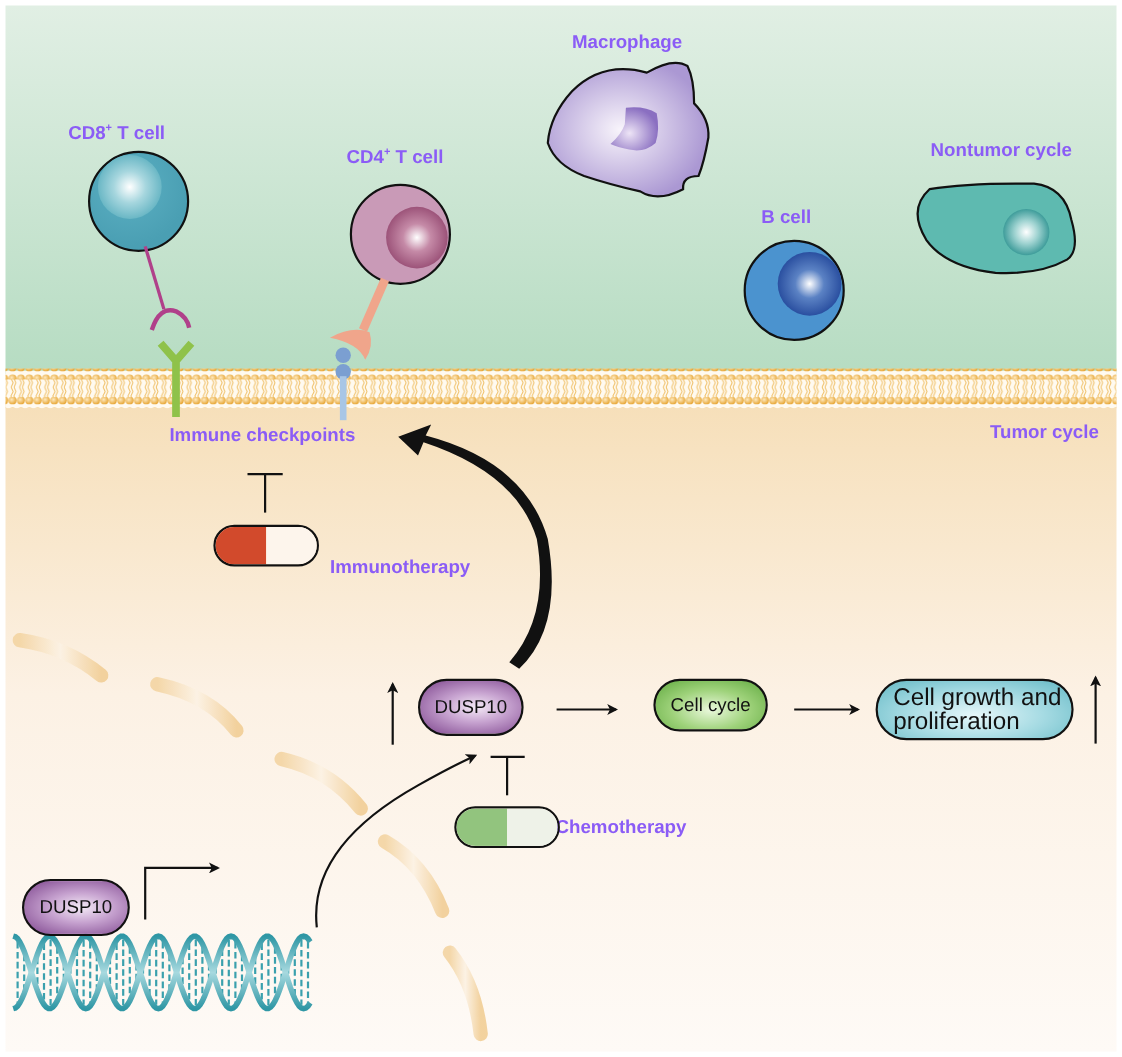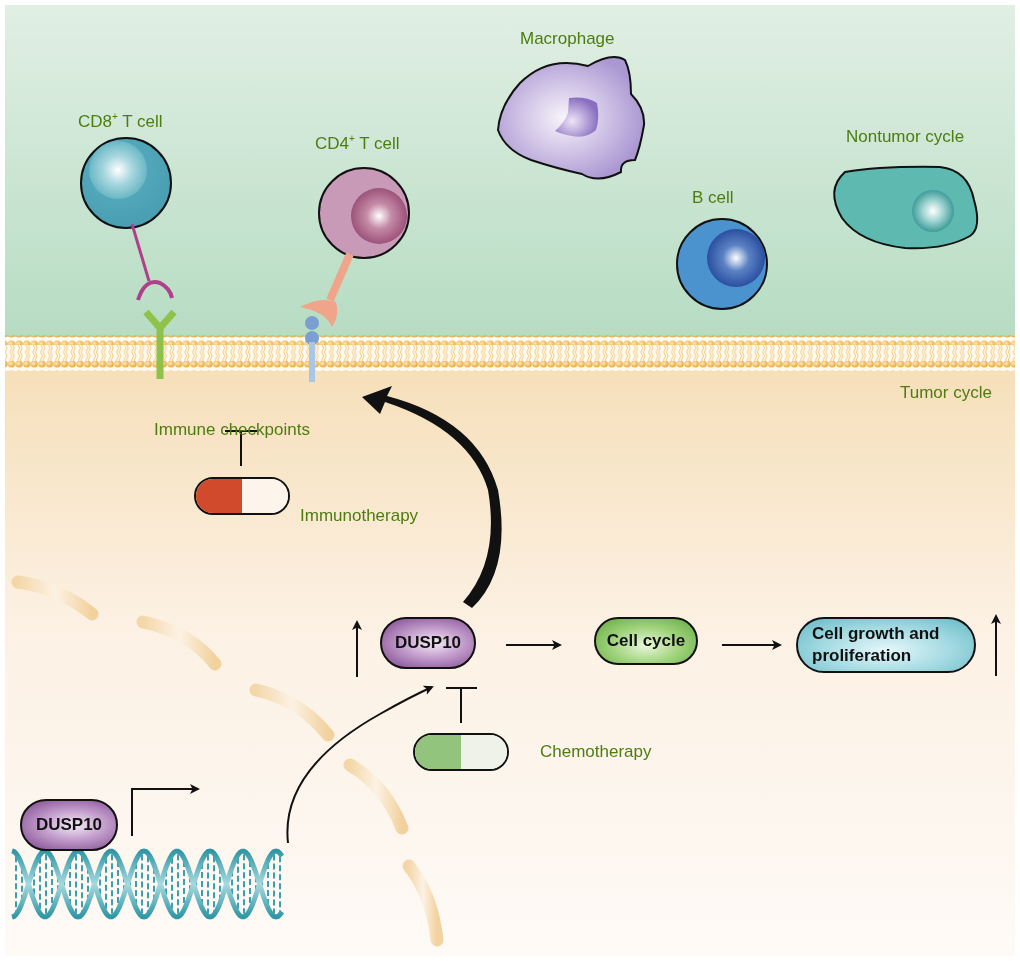--- a/index.html
+++ b/index.html
@@ -1,23 +1,23 @@
 <!DOCTYPE html>
 <html><head>
   <meta charset="utf-8">
   <style>
     html, body { margin: 0; padding: 0; background: #ffffff; }
     body { width: 1020px; height: 961px; overflow: hidden; position: relative; font-family: "Liberation Sans", sans-serif; }
     #stage { position: absolute; left: 0; top: 0; width: 1020px; height: 961px; }
-    .lbl { position: absolute; font-family: "Liberation Sans", sans-serif; font-weight: normal; color: #4d7c0f; white-space: nowrap; }
+    .lbl { position: absolute; font-family: "Liberation Sans", sans-serif; font-weight: bold; color: #8b5cf6; white-space: nowrap; }
     .l18 { font-size: 17px; }
-    .pill { position: absolute; border: 2px solid #111; border-radius: 999px; display: flex; align-items: center; justify-content: center; text-align: center; font-family: "Liberation Sans", sans-serif; font-weight: bold; color: #111; box-sizing: border-box; }
+    .pill { position: absolute; border: 2px solid #111; border-radius: 999px; display: flex; align-items: center; justify-content: center; text-align: center; font-family: "Liberation Sans", sans-serif; font-weight: normal; color: #111; box-sizing: border-box; }
     .pill-dusp { background: radial-gradient(ellipse at 55% 50%, #f4eaf6 0%, #c7a3d0 40%, #8e5a9c 85%, #7a4988 100%); font-size: 17px; }
     .pill-cycle { background: radial-gradient(ellipse at 50% 60%, #eaf8dc 0%, #9ed27a 50%, #5fa83e 100%); font-size: 17px; }
-    .pill-growth { background: radial-gradient(ellipse at 50% 60%, #e6f7fa 0%, #a6dbe3 50%, #63b8c4 100%); font-size: 17px; line-height: 22px; justify-content: flex-start; padding-left: 14px; text-align: left; }
+    .pill-growth { background: radial-gradient(ellipse at 50% 60%, #e6f7fa 0%, #a6dbe3 50%, #63b8c4 100%); font-size: 22px; line-height: 22px; justify-content: flex-start; padding-left: 14px; text-align: left; }
     .capsule { position: absolute; border: 2px solid #111; border-radius: 999px; overflow: hidden; box-sizing: border-box; display: flex; }
     .capsule .half { flex: 1; height: 100%; }
   </style>
 </head>
 <body>
 
 <div id="stage">
   <svg id="bg" width="1020" height="961" viewBox="0 0 1020 961" xmlns="http://www.w3.org/2000/svg">
     <defs>
       <linearGradient id="gExtra" x1="0" y1="0" x2="0" y2="1">
@@ -204,33 +204,33 @@
         <line x1="262" x2="262" y1="879.219955128189" y2="888.780044871811" stroke="#3aa0ad" stroke-width="2" stroke-dasharray="6 3"></line>
         <line x1="268" x2="268" y1="863.1167767425327" y2="904.8832232574673" stroke="#3aa0ad" stroke-width="2" stroke-dasharray="6 3"></line>
         <line x1="274" x2="274" y1="854.5963529903307" y2="913.4036470096693" stroke="#3aa0ad" stroke-width="2" stroke-dasharray="6 3"></line>
         <line x1="280" x2="280" y1="856.3638582104696" y2="911.6361417895304" stroke="#3aa0ad" stroke-width="2" stroke-dasharray="6 3"></line>
         <path d="M12 851 L14 851.5963529903307 L16 853.3638582104696 L18 856.238633416571 L20 860.1167767425327 L22 864.8581219841504 L24 870.2913045709378 L26 876.2199551281889 L28 882.4297967778165 L30 888.6963896630184 L32 894.7932427894749 L34 900.5 L36 905.6104042201944 L38 909.939752126512 L40 913.3315698056125 L42 915.6632681292784 L44 916.8505734449118 L46 916.8505734449118 L48 915.6632681292784 L50 913.3315698056125 L52 909.939752126512 L54 905.6104042201944 L56 900.5 L58 894.7932427894749 L60 888.6963896630184 L62 882.4297967778165 L64 876.2199551281889 L66 870.2913045709378 L68 864.8581219841504 L70 860.1167767425327 L72 856.238633416571 L74 853.3638582104696 L76 851.5963529903307 L78 851 L80 851.5963529903307 L82 853.3638582104696 L84 856.238633416571 L86 860.1167767425327 L88 864.8581219841504 L90 870.2913045709378 L92 876.2199551281889 L94 882.4297967778165 L96 888.6963896630184 L98 894.7932427894749 L100 900.5 L102 905.6104042201944 L104 909.939752126512 L106 913.3315698056125 L108 915.6632681292784 L110 916.8505734449118 L112 916.8505734449118 L114 915.6632681292784 L116 913.3315698056125 L118 909.939752126512 L120 905.6104042201944 L122 900.5 L124 894.7932427894749 L126 888.6963896630184 L128 882.4297967778165 L130 876.219955128189 L132 870.2913045709378 L134 864.8581219841504 L136 860.1167767425327 L138 856.238633416571 L140 853.3638582104696 L142 851.5963529903307 L144 851 L146 851.5963529903306 L148 853.3638582104696 L150 856.238633416571 L152 860.1167767425327 L154 864.8581219841504 L156 870.2913045709378 L158 876.2199551281889 L160 882.4297967778164 L162 888.6963896630184 L164 894.7932427894749 L166 900.5 L168 905.6104042201944 L170 909.939752126512 L172 913.3315698056125 L174 915.6632681292784 L176 916.8505734449118 L178 916.8505734449118 L180 915.6632681292784 L182 913.3315698056125 L184 909.939752126512 L186 905.6104042201945 L188 900.5 L190 894.7932427894749 L192 888.6963896630185 L194 882.4297967778165 L196 876.219955128189 L198 870.2913045709378 L200 864.8581219841504 L202 860.1167767425327 L204 856.238633416571 L206 853.3638582104696 L208 851.5963529903307 L210 851 L212 851.5963529903307 L214 853.3638582104696 L216 856.238633416571 L218 860.1167767425327 L220 864.8581219841504 L222 870.2913045709377 L224 876.2199551281889 L226 882.4297967778164 L228 888.6963896630185 L230 894.7932427894749 L232 900.5 L234 905.6104042201945 L236 909.939752126512 L238 913.3315698056125 L240 915.6632681292784 L242 916.8505734449118 L244 916.8505734449118 L246 915.6632681292784 L248 913.3315698056125 L250 909.939752126512 L252 905.6104042201945 L254 900.5 L256 894.7932427894749 L258 888.6963896630185 L260 882.4297967778165 L262 876.219955128189 L264 870.2913045709378 L266 864.8581219841504 L268 860.1167767425327 L270 856.238633416571 L272 853.3638582104696 L274 851.5963529903307 L276 851 L278 851.5963529903307 L280 853.3638582104696 L282 856.238633416571" fill="none" stroke="url(#gDNA)" stroke-width="5"></path>
         <path d="M12 917 L14 916.4036470096693 L16 914.6361417895304 L18 911.761366583429 L20 907.8832232574673 L22 903.1418780158496 L24 897.7086954290622 L26 891.7800448718111 L28 885.5702032221835 L30 879.3036103369816 L32 873.2067572105251 L34 867.5 L36 862.3895957798056 L38 858.060247873488 L40 854.6684301943875 L42 852.3367318707216 L44 851.1494265550882 L46 851.1494265550882 L48 852.3367318707216 L50 854.6684301943875 L52 858.060247873488 L54 862.3895957798056 L56 867.5 L58 873.2067572105251 L60 879.3036103369816 L62 885.5702032221835 L64 891.7800448718111 L66 897.7086954290622 L68 903.1418780158496 L70 907.8832232574673 L72 911.761366583429 L74 914.6361417895304 L76 916.4036470096693 L78 917 L80 916.4036470096693 L82 914.6361417895304 L84 911.761366583429 L86 907.8832232574673 L88 903.1418780158496 L90 897.7086954290622 L92 891.7800448718111 L94 885.5702032221835 L96 879.3036103369816 L98 873.2067572105251 L100 867.5 L102 862.3895957798056 L104 858.060247873488 L106 854.6684301943875 L108 852.3367318707216 L110 851.1494265550882 L112 851.1494265550882 L114 852.3367318707216 L116 854.6684301943875 L118 858.060247873488 L120 862.3895957798056 L122 867.5 L124 873.2067572105251 L126 879.3036103369816 L128 885.5702032221835 L130 891.780044871811 L132 897.7086954290622 L134 903.1418780158496 L136 907.8832232574673 L138 911.761366583429 L140 914.6361417895304 L142 916.4036470096693 L144 917 L146 916.4036470096694 L148 914.6361417895304 L150 911.761366583429 L152 907.8832232574673 L154 903.1418780158496 L156 897.7086954290622 L158 891.7800448718111 L160 885.5702032221836 L162 879.3036103369816 L164 873.2067572105251 L166 867.5 L168 862.3895957798056 L170 858.060247873488 L172 854.6684301943875 L174 852.3367318707216 L176 851.1494265550882 L178 851.1494265550882 L180 852.3367318707216 L182 854.6684301943875 L184 858.060247873488 L186 862.3895957798055 L188 867.5 L190 873.2067572105251 L192 879.3036103369815 L194 885.5702032221835 L196 891.780044871811 L198 897.7086954290622 L200 903.1418780158496 L202 907.8832232574673 L204 911.761366583429 L206 914.6361417895304 L208 916.4036470096693 L210 917 L212 916.4036470096693 L214 914.6361417895304 L216 911.761366583429 L218 907.8832232574673 L220 903.1418780158496 L222 897.7086954290623 L224 891.7800448718111 L226 885.5702032221836 L228 879.3036103369815 L230 873.2067572105251 L232 867.5 L234 862.3895957798055 L236 858.060247873488 L238 854.6684301943875 L240 852.3367318707216 L242 851.1494265550882 L244 851.1494265550882 L246 852.3367318707216 L248 854.6684301943875 L250 858.060247873488 L252 862.3895957798055 L254 867.5 L256 873.2067572105251 L258 879.3036103369815 L260 885.5702032221835 L262 891.780044871811 L264 897.7086954290622 L266 903.1418780158496 L268 907.8832232574673 L270 911.761366583429 L272 914.6361417895304 L274 916.4036470096693 L276 917 L278 916.4036470096693 L280 914.6361417895304 L282 911.761366583429" fill="none" stroke="url(#gDNA)" stroke-width="5"></path>
       </g>
   </svg>
 
   
-  <div class="lbl l18" style="left:78px; top:111px;">
+  <div class="lbl l18" style="left:62px; top:111px;">
     <span>CD8</span><sup style="font-size:10px">+</sup><span> T cell</span>
   </div>
   <div class="lbl l18" style="left:315px; top:133px;text-align:right;">
     <span>CD4</span><sup style="font-size:10px">+</sup><span> T cell</span>
   </div>
   <div class="lbl l18" style="left:520px; top:29px;">Macrophage</div>
   <div class="lbl l18" style="left:692px; top:188px;text-align:right;">B cell</div>
   <div class="lbl l18" style="left:846px; top:127px;">Nontumor cycle</div>
   <div class="lbl l18" style="left:900px; top:383px;">Tumor cycle</div>
-  <div class="lbl l18" style="left:154px; top:420px;text-align:right;">Immune checkpoints</div>
+  <div class="lbl l18" style="left:154px; top:386px;text-align:right;">Immune checkpoints</div>
   <div class="lbl l18" style="left:300px; top:506px;">Immunotherapy</div>
-  <div class="lbl l18" style="left:540px; top:742px;">Chemotherapy</div>
+  <div class="lbl l18" style="left:505px; top:742px;">Chemotherapy</div>
 
   
   <div class="capsule" style="left:194px; top:477px; width:96px; height:38px;">
     <div class="half" style="background:#d24a2c;"></div>
     <div class="half" style="background:#fdf5ec;"></div>
   </div>
   <div class="capsule" style="left:413px; top:733px; width:96px; height:38px;">
     <div class="half" style="background:#92c47e;"></div>
     <div class="half" style="background:#eef2e8;"></div>
   </div>

